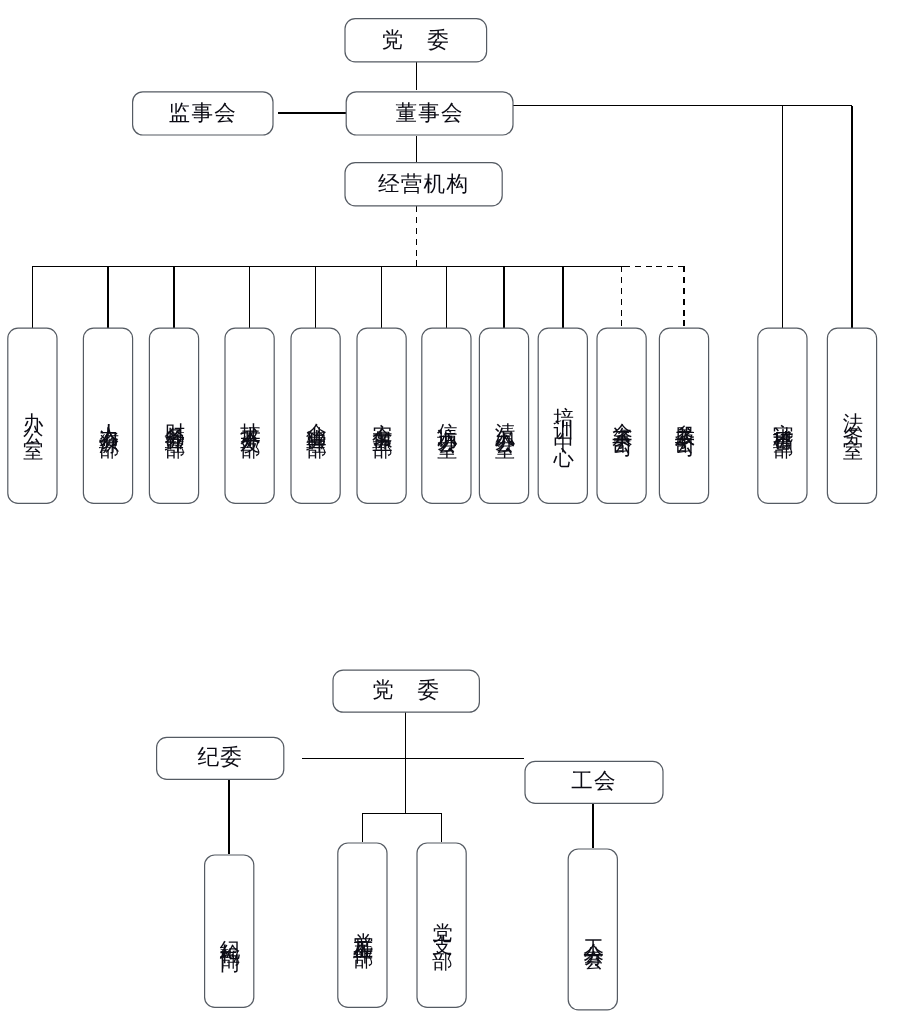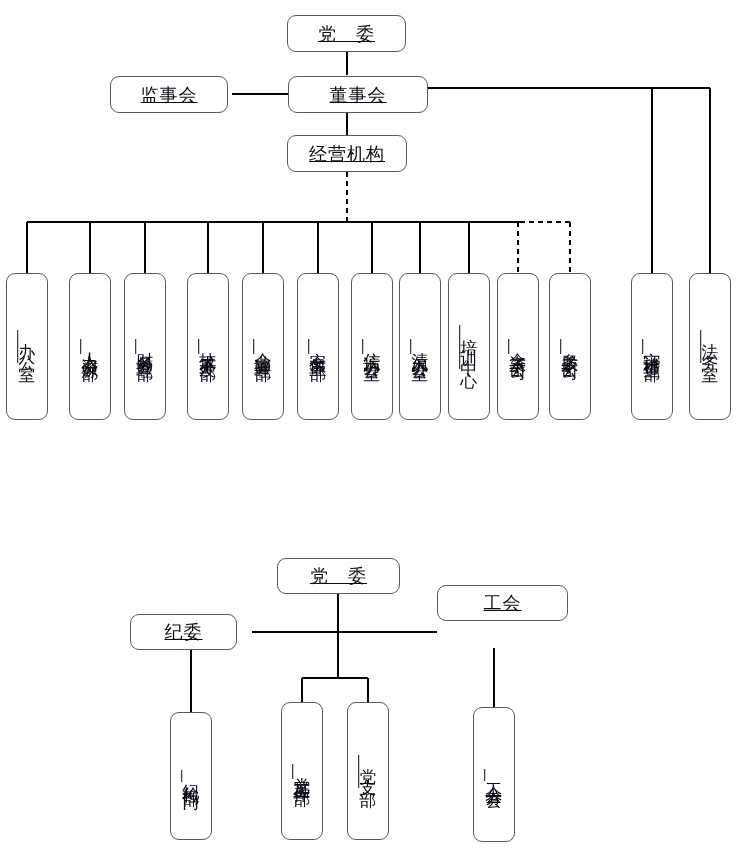--- a/index.html
+++ b/index.html
@@ -8,21 +8,20 @@
     font-family:"DejaVu Sans","Liberation Sans",sans-serif;
     color:#000;
   }
   #chart{position:absolute;left:0;top:0;width:750px;height:863px;}
   .node{
     position:absolute;box-sizing:border-box;
     border:1.3px solid #555b63;border-radius:9px;background:#ffffff;
     display:flex;align-items:center;justify-content:center;
     text-align:center;color:#0b0b14;
     font-family:"DejaVu Sans","Liberation Sans",sans-serif;
-    text-decoration:underline;
   }
   
   .node.h{ font-size:18px; letter-spacing:1px; line-height:1.1; }
   
   .node.v{
     writing-mode:vertical-rl;
     text-orientation:upright;
     font-size:17px;
     line-height:1.32;
     letter-spacing:3px;
@@ -76,21 +75,21 @@
       <line x1="494" y1="648" x2="494" y2="707"></line>
     </g>
   </svg>
 
   <div class="node h" style="left:287px;top:15px;width:119px;height:37px;">党　委</div>
 
   <div class="node h" style="left:110px;top:76px;width:118px;height:37px;">监事会</div>
 
   <div class="node h" style="left:288px;top:76px;width:140px;height:37px;">董事会</div>
 
-  <div class="node h" style="left:287px;top:135px;width:120px;height:37px;">经营机构</div>
+  <div class="node h" style="left:287px;top:135px;width:132px;height:37px;">经营机构</div>
 
   <div class="node v loose" style="left:6px;top:273px;width:42px;height:147px;">办公室</div>
 
   <div class="node v" style="left:69px;top:273px;width:42px;height:147px;">人力资源部</div>
 
   <div class="node v" style="left:124px;top:273px;width:42px;height:147px;">财务管理部</div>
 
   <div class="node v" style="left:187px;top:273px;width:42px;height:147px;">技术开发部</div>
 
   <div class="node v" style="left:242px;top:273px;width:42px;height:147px;">企业管理部</div>
@@ -108,21 +107,21 @@
   <div class="node v" style="left:549px;top:273px;width:42px;height:147px;">参股子公司</div>
 
   <div class="node v" style="left:631px;top:273px;width:42px;height:147px;">审计稽查部</div>
 
   <div class="node v loose" style="left:689px;top:273px;width:42px;height:147px;">法务室</div>
 
   <div class="node h" style="left:277px;top:558px;width:123px;height:36px;">党　委</div>
 
   <div class="node h" style="left:130px;top:614px;width:107px;height:36px;">纪委</div>
 
-  <div class="node h" style="left:437px;top:585px;width:131px;height:36px;">工会</div>
+  <div class="node h" style="left:437px;top:634px;width:116px;height:36px;">工会</div>
 
   <div class="node v" style="left:170px;top:712px;width:42px;height:128px;">纪检部门</div>
 
   <div class="node v" style="left:281px;top:702px;width:42px;height:138px;">党群工作部</div>
 
   <div class="node v loose" style="left:347px;top:702px;width:42px;height:138px;">党支部</div>
 
   <div class="node v" style="left:473px;top:707px;width:42px;height:135px;">工会分会</div>
 
 </div>

